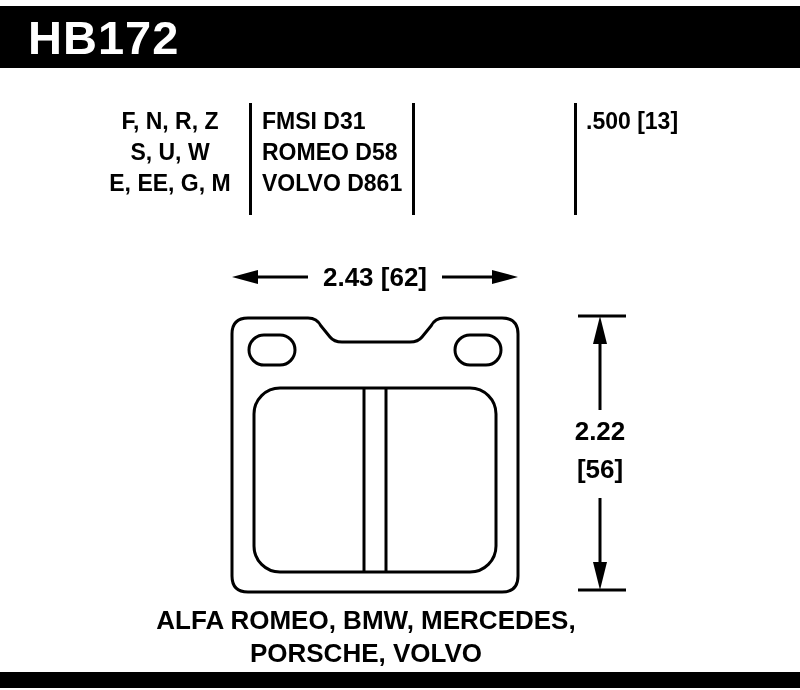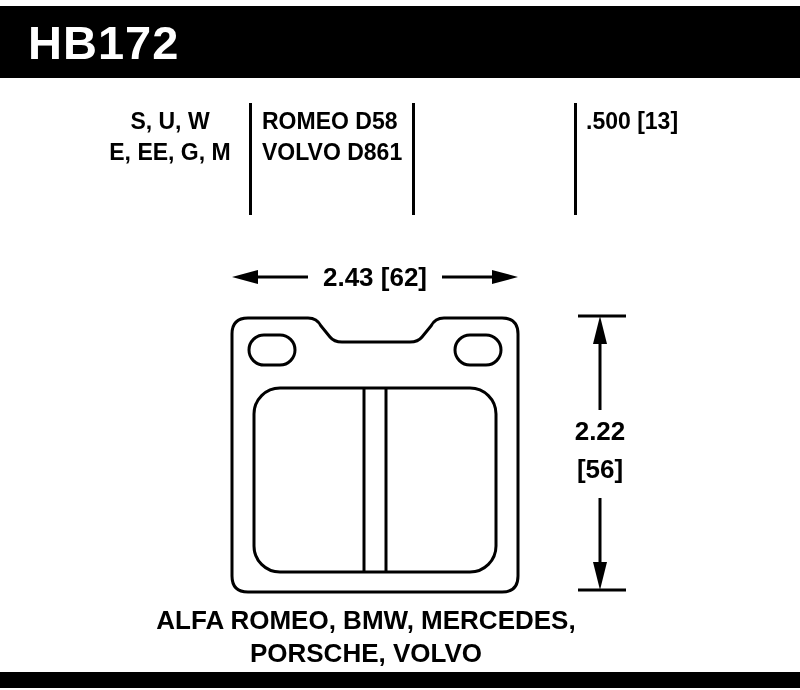--- a/index.html
+++ b/index.html
@@ -6,21 +6,21 @@
   body {
     width:800px; height:690px;
     position:relative;
     background:#ffffff;
     font-family:"Liberation Sans", sans-serif;
     overflow:hidden;
     color:#000;
   }
   .top-bar {
     position:absolute; left:0; top:6px;
-    width:100%; height:72px;
+    width:100%; height:62px;
     background:#000;
     display:flex; align-items:center;
   }
   .part-number {
     color:#fff;
     font-size:47px;
     font-weight:700;
     margin-left:28px;
     letter-spacing:1px;
   }
@@ -68,25 +68,27 @@
 </style>
 </head>
 <body>
 
 <div class="top-bar">
   <span class="part-number">HB172</span>
 </div>
 
 <div class="spec-table">
   <div class="col col-codes">
+    <div>F, N, R, Z</div>
     <div>S, U, W</div>
     <div>E, EE, G, M</div>
   </div>
   <div class="vdiv vdiv1"></div>
   <div class="col col-fmsi">
+    <div>FMSI D31</div>
     <div>ROMEO D58</div>
     <div>VOLVO D861</div>
   </div>
   <div class="vdiv vdiv2"></div>
   <div class="vdiv vdiv3"></div>
   <div class="col col-values">
     <div>.500 [13]</div>
   </div>
 </div>
 

